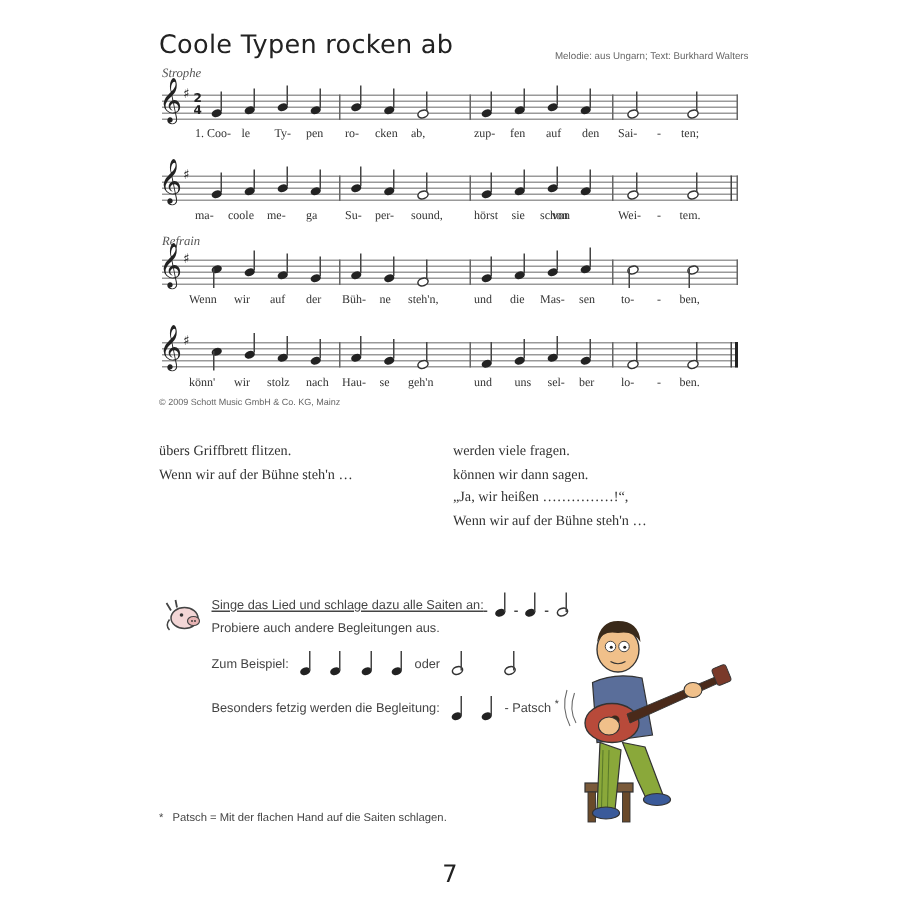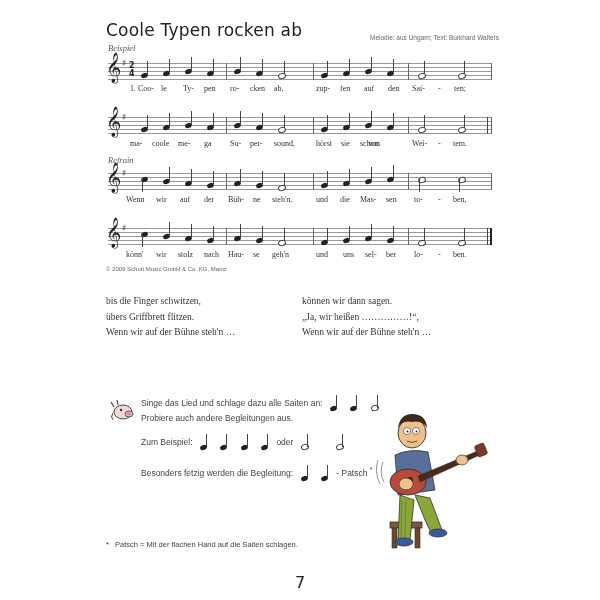--- a/index.html
+++ b/index.html
@@ -33,21 +33,21 @@
   .pagenum { left:0; width:600px; top:573px; text-align:center; font-family:"DejaVu Sans", sans-serif; font-size:16px; color:#222; }
   .mascot { left:108px; top:399px; width:30px; height:24px; }
   .boy { left:370px; top:400px; width:120px; height:150px; }
 </style>
 </head>
 <body>
 
 <div class="abs title">Coole Typen rocken ab</div>
 <div class="abs credit">Melodie: aus Ungarn; Text: Burkhard Walters</div>
 
-<div class="abs section-label" style="left:108px;top:43px;">Beispiel</div>
+<div class="abs section-label" style="left:108px;top:43px;">Strophe</div>
 
 <div class="abs staff" style="top:63px;">
   <div class="line" style="top:0"></div>
     <div class="line" style="top:4px"></div>
     <div class="line" style="top:8px"></div>
     <div class="line" style="top:12px"></div>
     <div class="line" style="top:16px"></div>
   <div class="clef">𝄞</div>
   <div class="keysig">♯</div>
   <div class="timesig"><span>2</span><br><span>4</span></div>
@@ -267,43 +267,43 @@
   <span style="left:257px">sel-</span>
   <span style="left:278px">ber</span>
   <span style="left:306px">lo-</span>
   <span style="left:330px">-</span>
   <span style="left:345px">ben.</span>
 </div>
 
 <div class="abs copyright">© 2009 Schott Music GmbH &amp; Co. KG, Mainz</div>
 
 <div class="abs verse" style="left:106px;top:294px;">
-  <div>bis die Finger schwitzen,</div>
   <div>übers Griffbrett flitzen.</div>
   <div>Wenn wir auf der Bühne steh'n …</div>
 </div>
 <div class="abs verse" style="left:302px;top:294px;">
+  <div>werden viele fragen.</div>
   <div>können wir dann sagen.</div>
   <div>„Ja, wir heißen ……………!“,</div>
   <div>Wenn wir auf der Bühne steh'n …</div>
 </div>
 
 <div class="abs mascot">
   <svg width="30" height="24" viewBox="0 0 30 24">
     <ellipse cx="15" cy="13" rx="9" ry="7" fill="#f3d6d6" stroke="#444" stroke-width="1"></ellipse>
     <ellipse cx="21" cy="15" rx="4" ry="3" fill="#e8b4b4" stroke="#444" stroke-width="0.8"></ellipse>
     <path d="M6 8 L3 3 M10 6 L9 1" stroke="#444" stroke-width="1.2" fill="none"></path>
     <circle cx="13" cy="11" r="1.2" fill="#333"></circle>
     <path d="M5 14 Q2 18 5 21" stroke="#444" stroke-width="1" fill="none"></path>
     <circle cx="20" cy="15" r="0.6" fill="#333"></circle>
       <circle cx="22" cy="15" r="0.6" fill="#333"></circle>
   </svg>
 </div>
 
-<div class="abs instr" style="left:141px;top:395px;height:16px;line-height:16px;">
+<div class="abs instr" style="left:141px;top:395px;height:16px;line-height:16px;text-decoration:underline;">
   <span>Singe das Lied und schlage dazu alle Saiten an:</span>
   <span class="mini-note"><span class="head"></span><span class="st"></span></span>
   <span class="mini-note"><span class="head"></span><span class="st"></span></span>
   <span class="mini-note half"><span class="head"></span><span class="st"></span></span>
 </div>
 <div class="abs instr" style="left:141px;top:413px;">Probiere auch andere Begleitungen aus.</div>
 
 <div class="abs instr" style="left:141px;top:434px;height:16px;line-height:16px;">
   <span>Zum Beispiel:</span>
   <span class="mini-note"><span class="head"></span><span class="st"></span></span>

